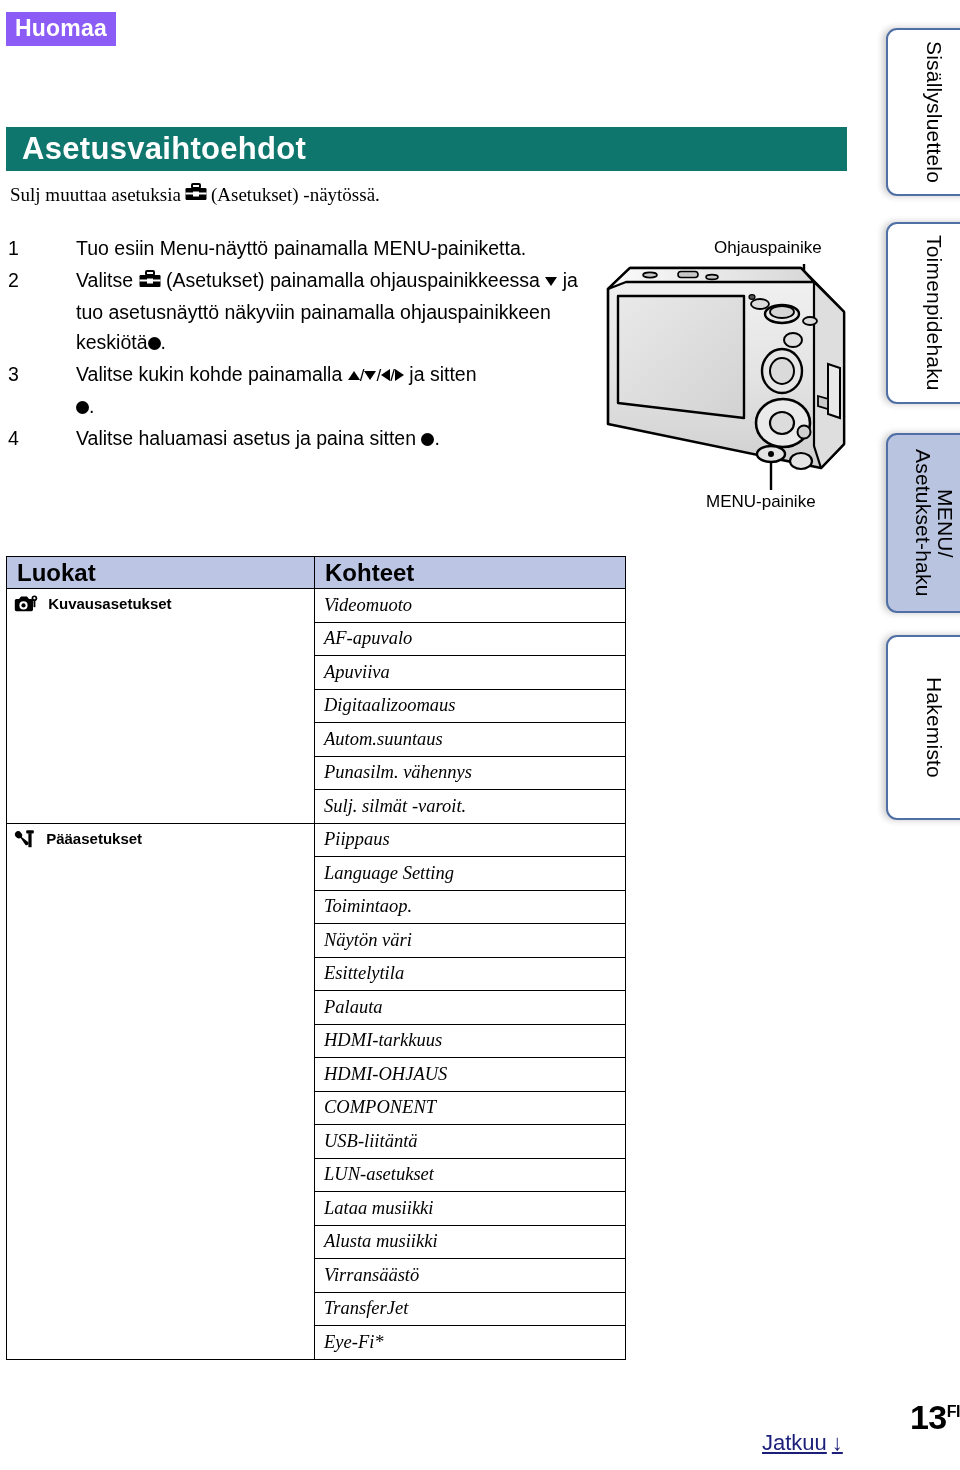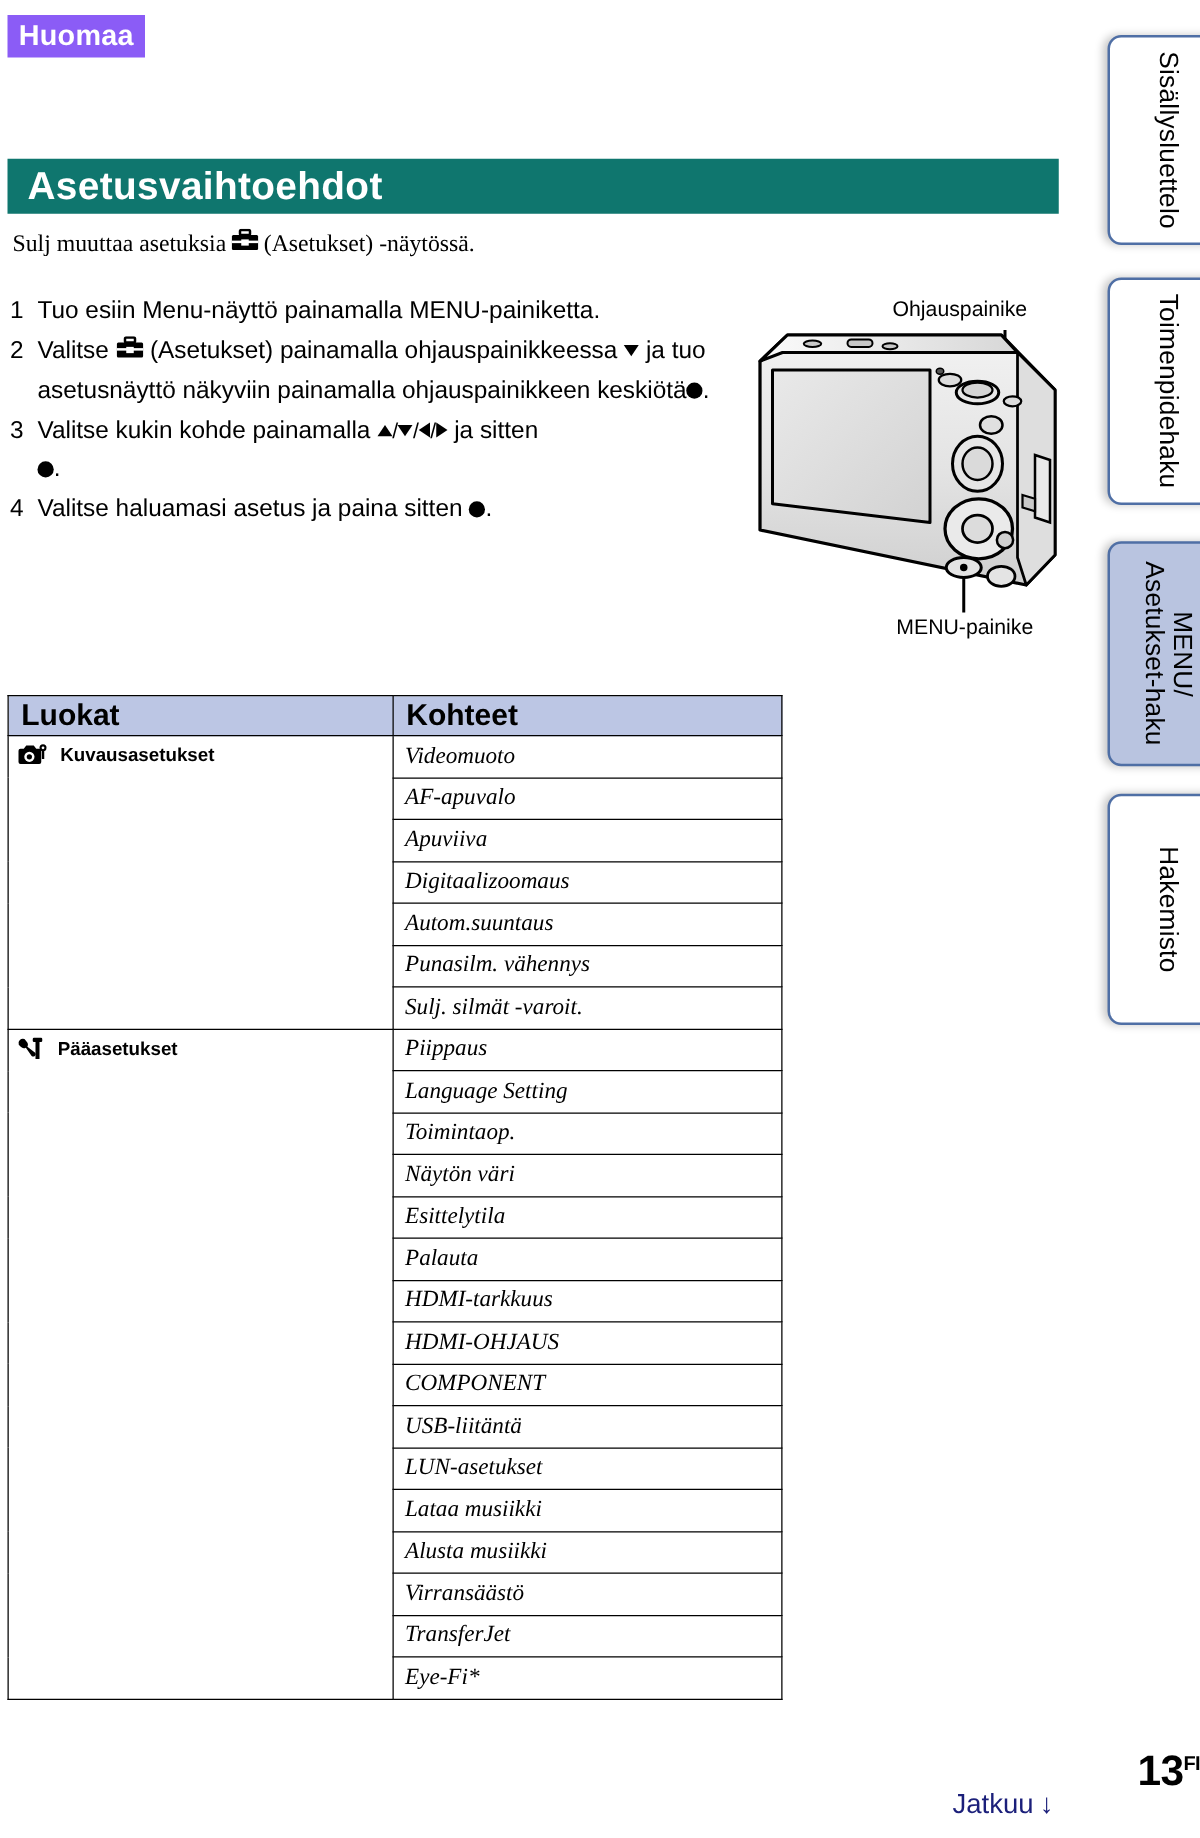--- a/index.html
+++ b/index.html
@@ -93,20 +93,21 @@
     color: #000;
     margin-bottom: 2px;
   }
   .step .num {
     width: 22px;
     flex: 0 0 22px;
     text-align: left;
   }
   .step .txt {
     flex: 1 1 auto;
+    margin-left: 46px;
   }
 
   
   .ico {
     display: inline-block;
     vertical-align: -2px;
   }
   .tri {
     display: inline-block;
     width: 0; height: 0;
@@ -133,21 +134,21 @@
     width: 280px;
     height: 285px;
   }
   .fig-label {
     position: absolute;
     font-size: 17px;
     color: #000;
     white-space: nowrap;
   }
   .fig-label.top { left: 118px; top: 2px; }
-  .fig-label.bottom { left: 121px; top: 256px; text-align: right; }
+  .fig-label.bottom { left: 110px; top: 256px; text-align: right; }
 
   
   .tbl {
     position: absolute;
     left: 6px;
     top: 556px;
     width: 619px;
     border-collapse: collapse;
     table-layout: fixed;
   }
@@ -231,20 +232,21 @@
   .jatkuu {
     position: absolute;
     left: 762px;
     top: 1430px;
     font-size: 22px;
     color: #1b1f7a;
     font-weight: normal;
     display: flex;
     align-items: flex-end;
     gap: 5px;
+    text-decoration: underline;
   }
   .jatkuu .arr { font-size: 22px; }
 </style>
 </head>
 <body>
 
 <div class="page">
 
   <div class="note-badge">Huomaa</div>
 

